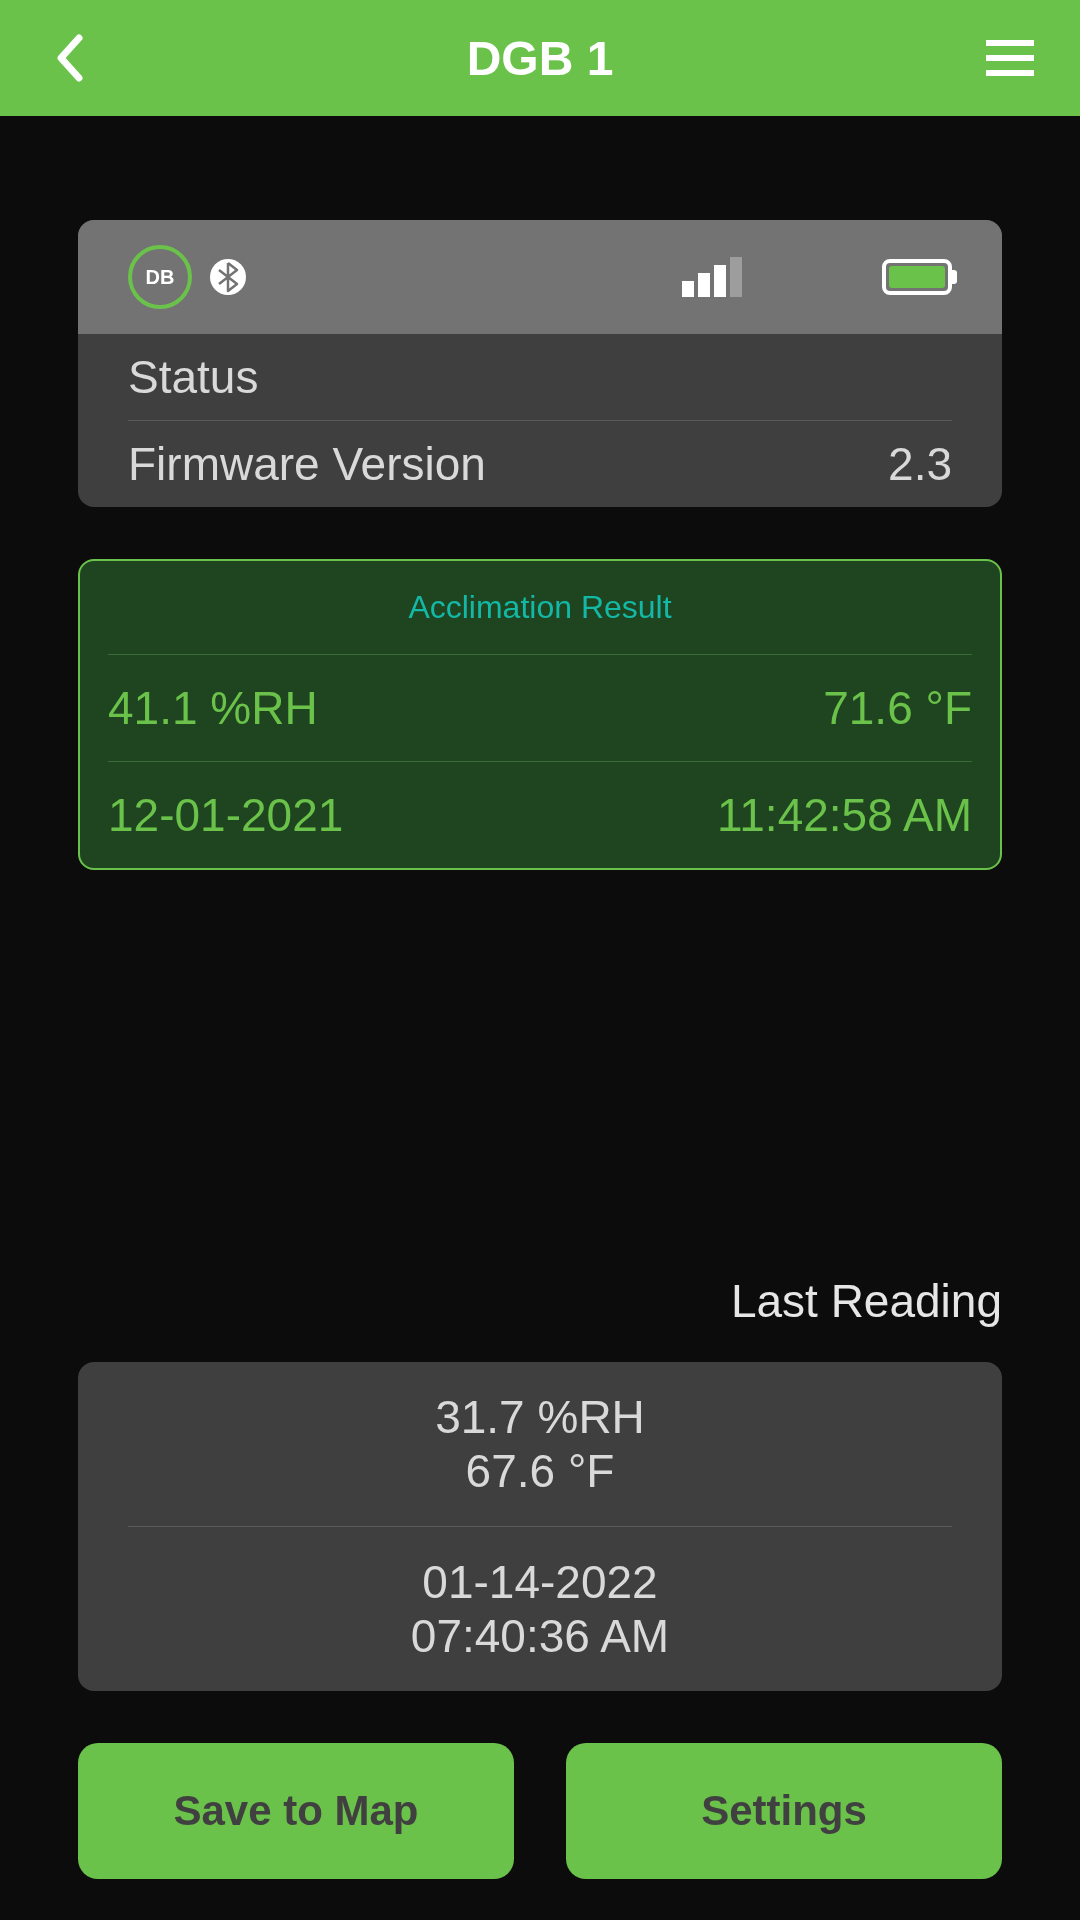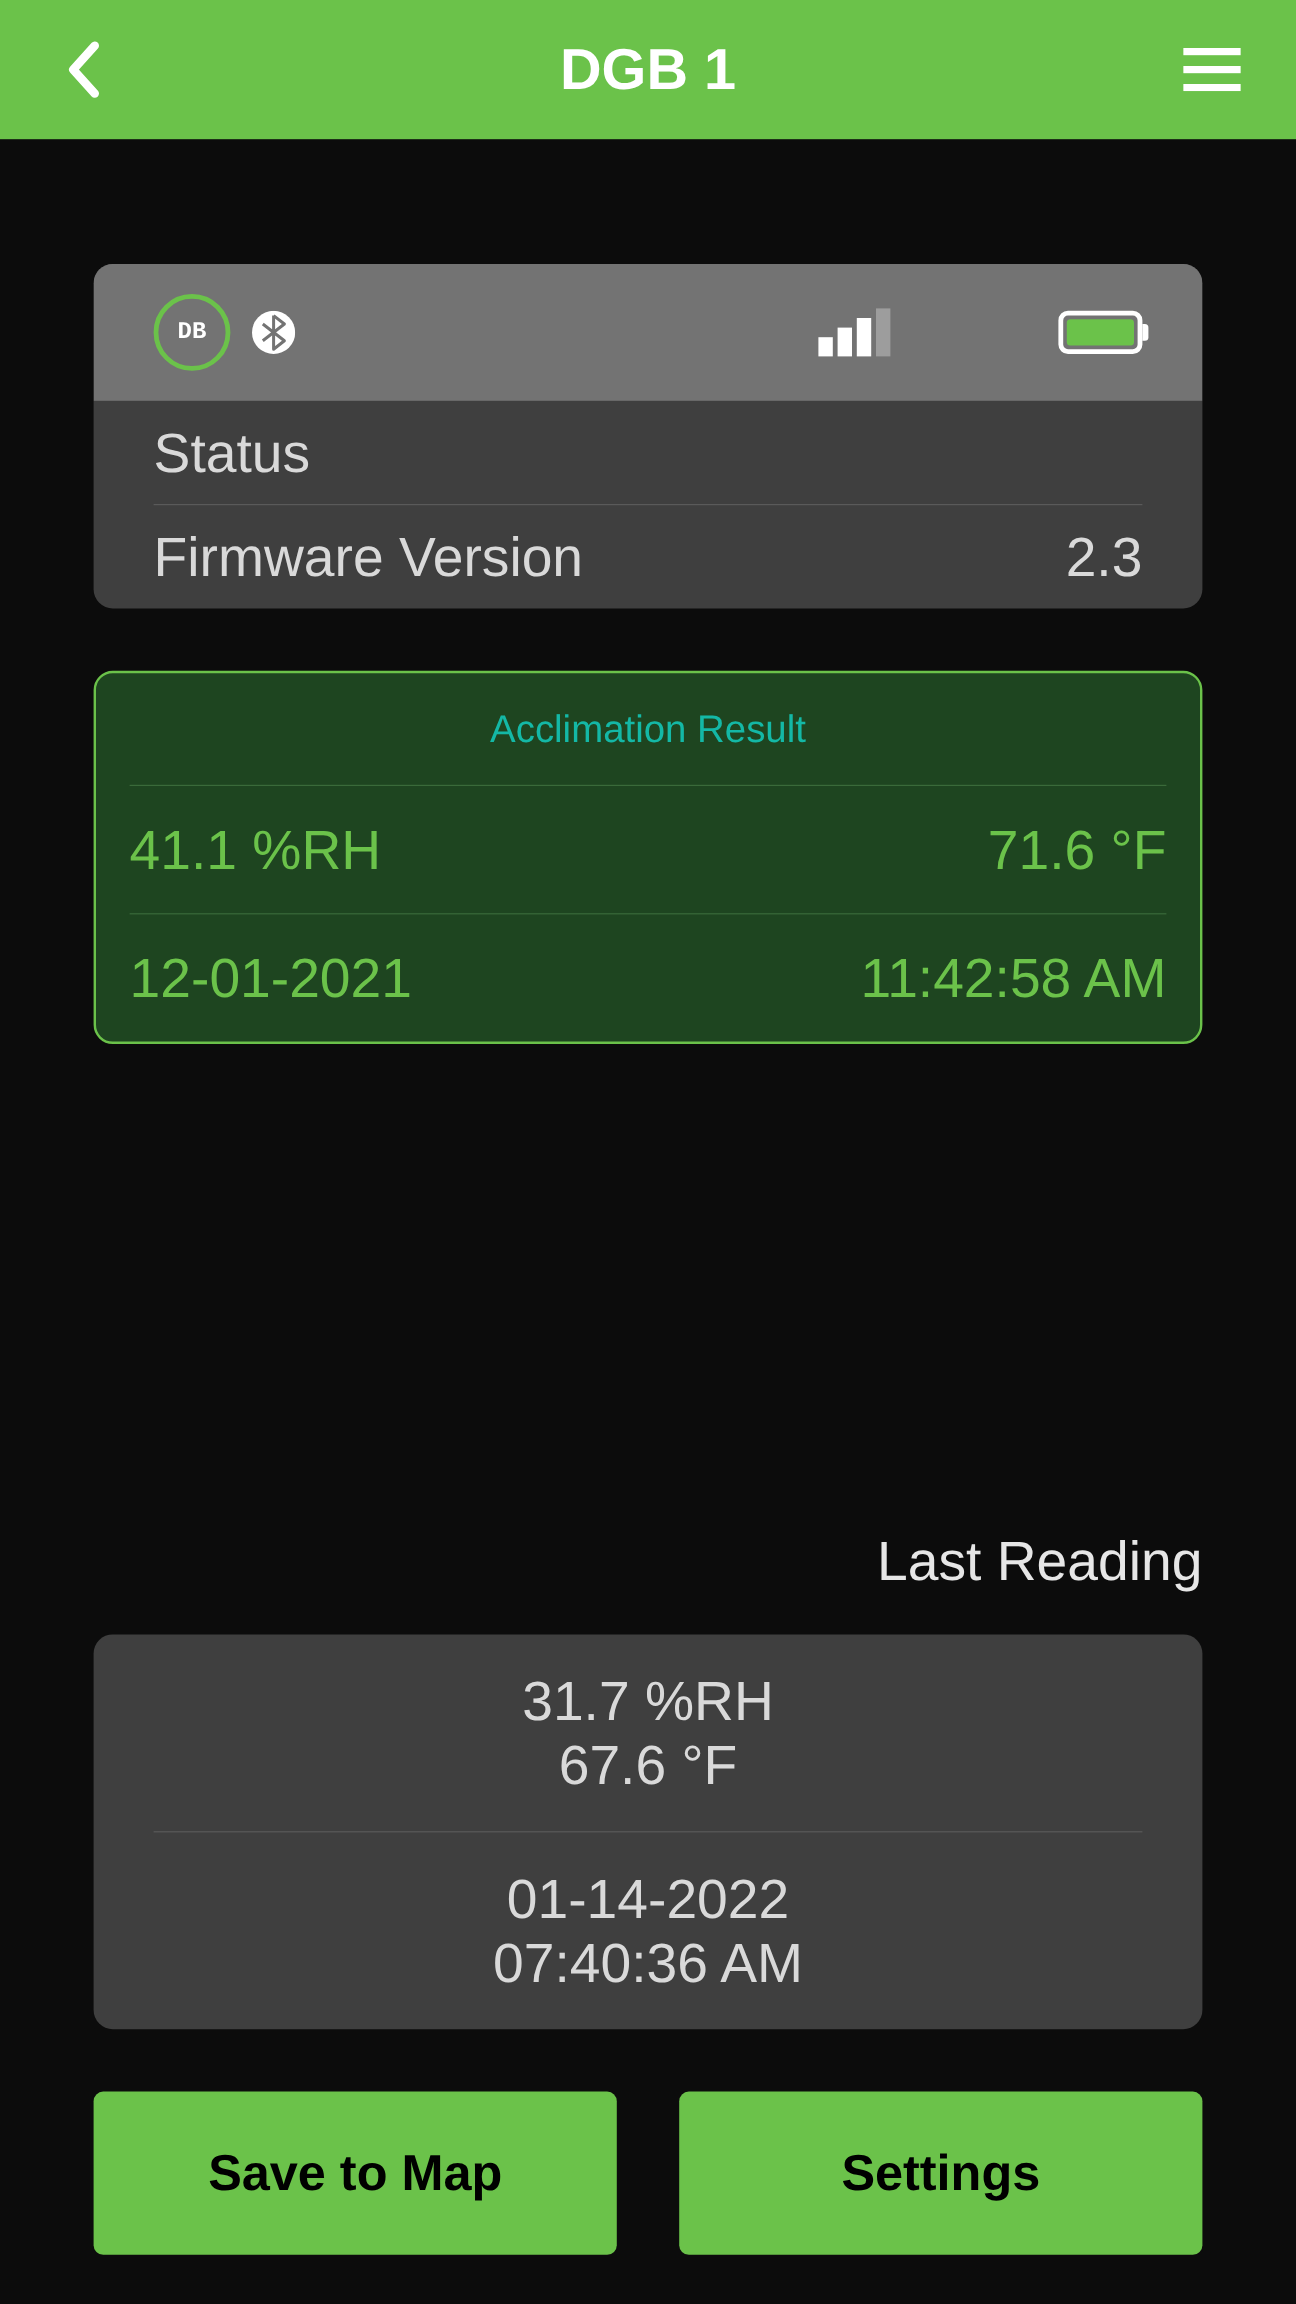--- a/index.html
+++ b/index.html
@@ -69,21 +69,20 @@
       display: flex;
       align-items: center;
       padding: 0 50px;
       justify-content: space-between;
     }
     
     .status-left-icons {
       display: flex;
       align-items: center;
       gap: 18px;
-      font-family: Liberation Mono, monospace;
     }
     
     .db-circle {
       width: 64px;
       height: 64px;
       border: 4px solid #6bc24a;
       border-radius: 50%;
       display: flex;
       align-items: center;
       justify-content: center;
@@ -227,26 +226,26 @@
     
     .button-row {
       display: flex;
       gap: 52px;
       margin-top: 52px;
     }
     
     .action-button {
       flex: 1;
       background: #6bc24a;
-      color: #000000;
+      color: #404040;
       font-size: 42px;
       font-weight: 600;
       padding: 44px 0;
       border: none;
-      border-radius: 8px;
+      border-radius: 20px;
       cursor: pointer;
       text-align: center;
     }
   </style>
 </head>
 <body>
 
 <div class="header">
   <div class="back-button">
     <svg width="30" height="48" viewBox="0 0 30 48">

